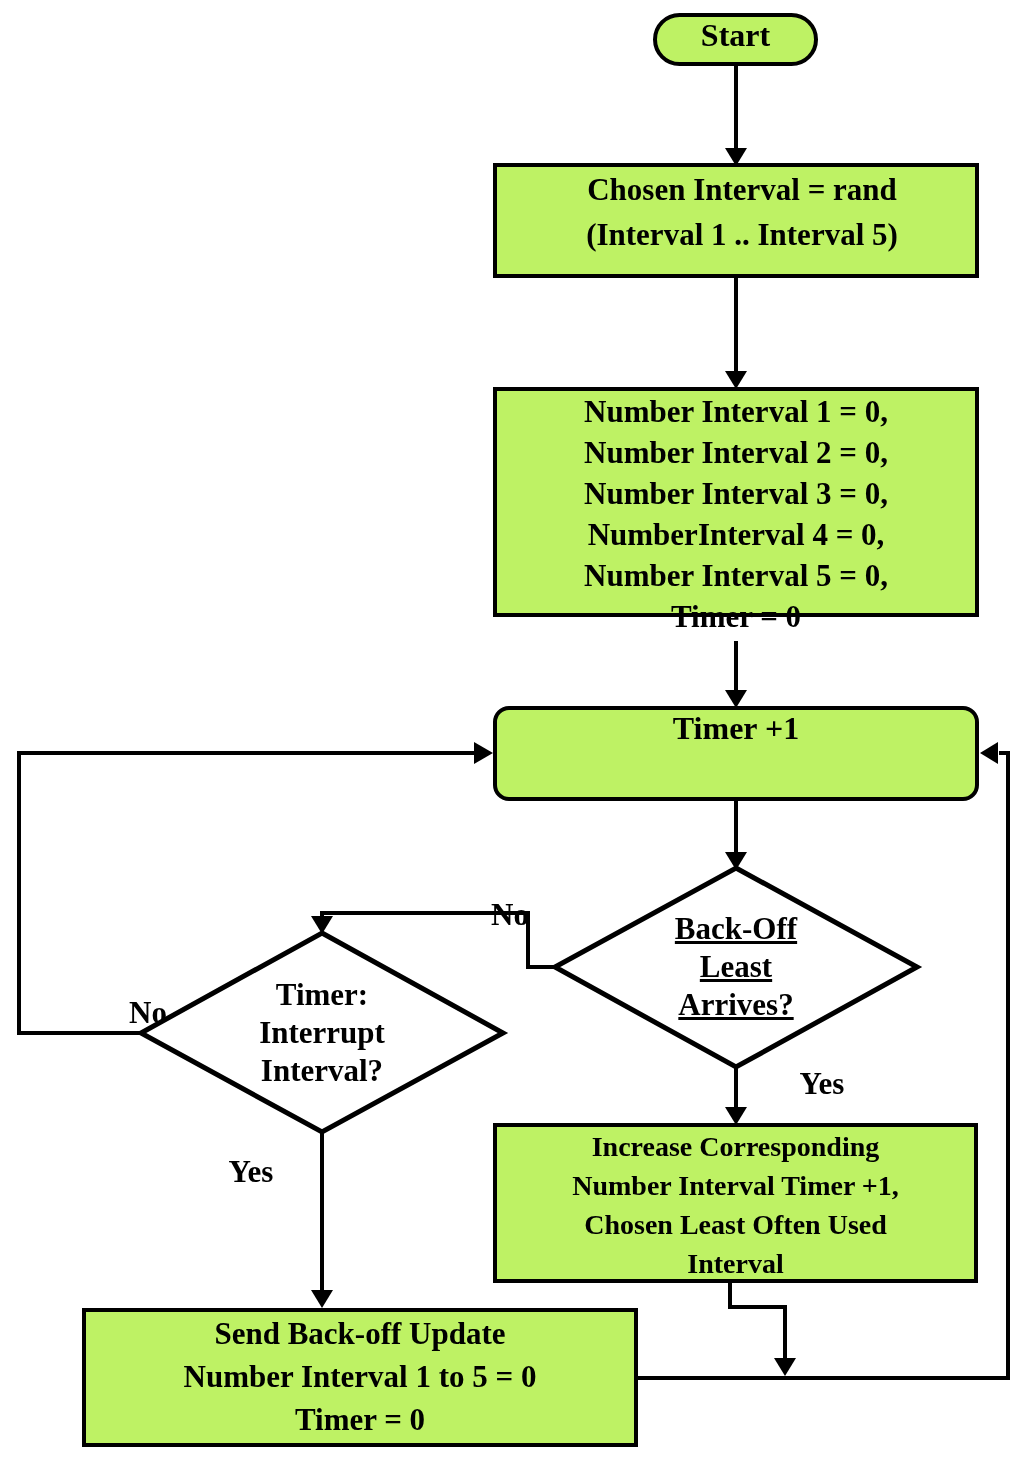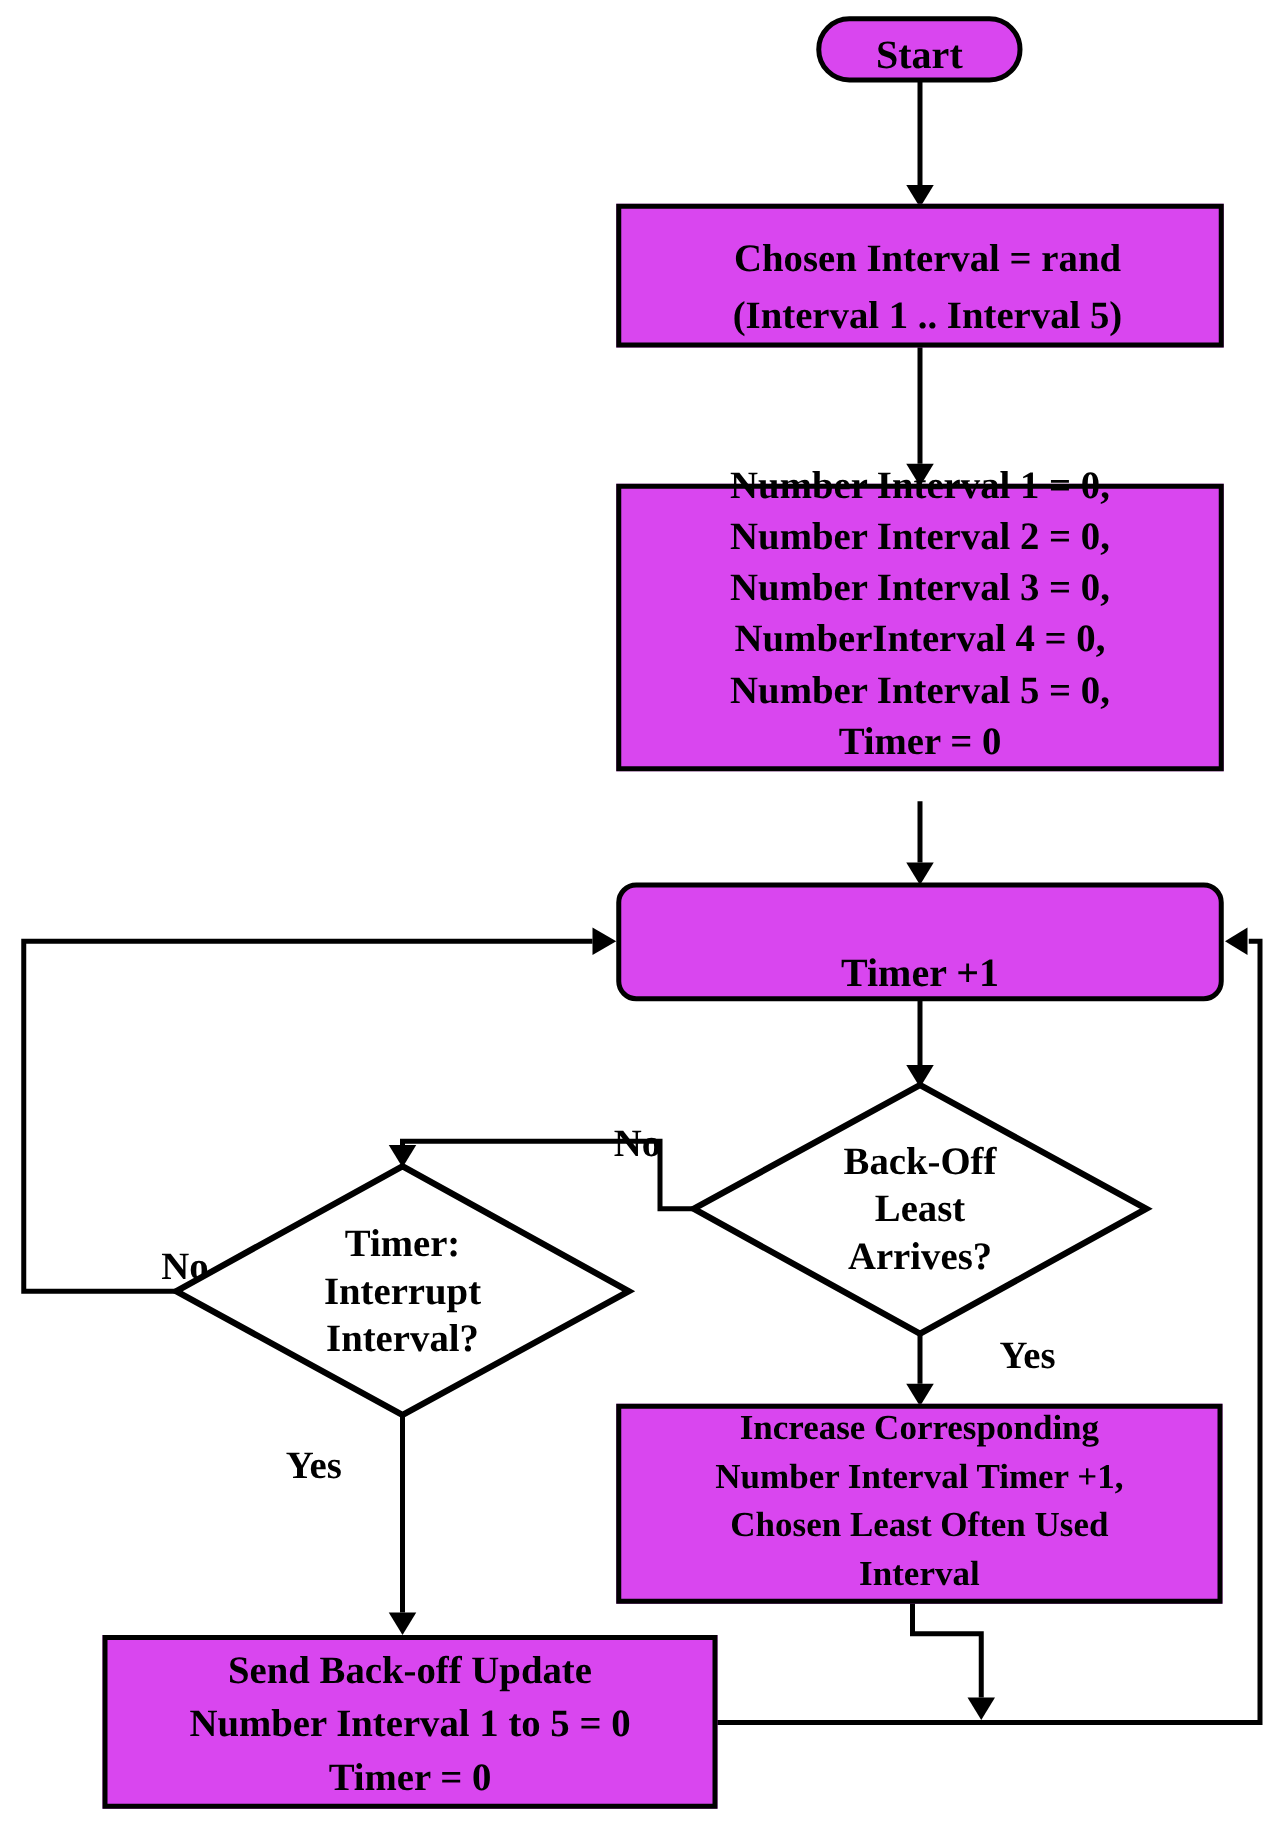--- a/index.html
+++ b/index.html
@@ -17,26 +17,26 @@
     position: absolute;
     left: 0; top: 0;
     width: 1024px; height: 1464px;
   }
   .wire { stroke: #000000; stroke-width: 4; fill: none; }
   .arrowhead { fill: #000000; stroke: none; }
   .diamond-shape { fill: #ffffff; stroke: #000000; stroke-width: 5; }
   .node {
     position: absolute;
     box-sizing: border-box;
-    background: #d946ef;
+    background: #bef264;
     border: 4px solid #000000;
     display: flex;
     flex-direction: column;
     align-items: center;
-    justify-content: flex-end;
+    justify-content: flex-start;
     text-align: center;
   }
   .terminator {
     border-radius: 28px;
     font-size: 32px;
   }
   .box-a   { font-size: 31px; line-height: 45px; padding-left: 12px; }
   .box-b   { font-size: 31px; line-height: 41px; }
   .box-t   { font-size: 32px; border-radius: 16px; }
   .box-inc { font-size: 28px; line-height: 39px; }
@@ -115,40 +115,40 @@
     <div>Number Interval 3 = 0,</div>
     <div>NumberInterval 4 = 0,</div>
     <div>Number Interval 5 = 0,</div>
     <div>Timer = 0</div>
   </div>
 
   <div class="node box-t" style="left:493px; top:706px; width:486px; height:95px;">
     <div>Timer +1</div>
   </div>
 
-  <div class="dtext" style="left:586px; top:910px; width:300px; height:114px;">
+  <div class="dtext" style="left:586px; top:910px; width:300px; height:114px;text-decoration:underline;">
     <div>Back-Off</div>
     <div>Least</div>
     <div>Arrives?</div>
   </div>
 
   <div class="dtext" style="left:172px; top:976px; width:300px; height:114px;">
     <div>Timer:</div>
     <div>Interrupt</div>
     <div>Interval?</div>
   </div>
 
   <div class="node box-inc" style="left:493px; top:1123px; width:485px; height:160px;">
     <div>Increase Corresponding</div>
     <div>Number Interval Timer +1,</div>
     <div>Chosen Least Often Used</div>
     <div>Interval</div>
   </div>
 
-  <div class="node box-snd" style="left:82px; top:1308px; width:492px; height:139px;">
+  <div class="node box-snd" style="left:82px; top:1308px; width:556px; height:139px;">
     <div>Send Back-off Update</div>
     <div>Number Interval 1 to 5 = 0</div>
     <div>Timer = 0</div>
   </div>
 
   <div class="edge-label" style="left:455px; top:869px;">No</div>
   <div class="edge-label" style="left:767px; top:1038px;">Yes</div>
   <div class="edge-label" style="left:93px; top:967px;">No</div>
   <div class="edge-label" style="left:196px; top:1126px;">Yes</div>
 

